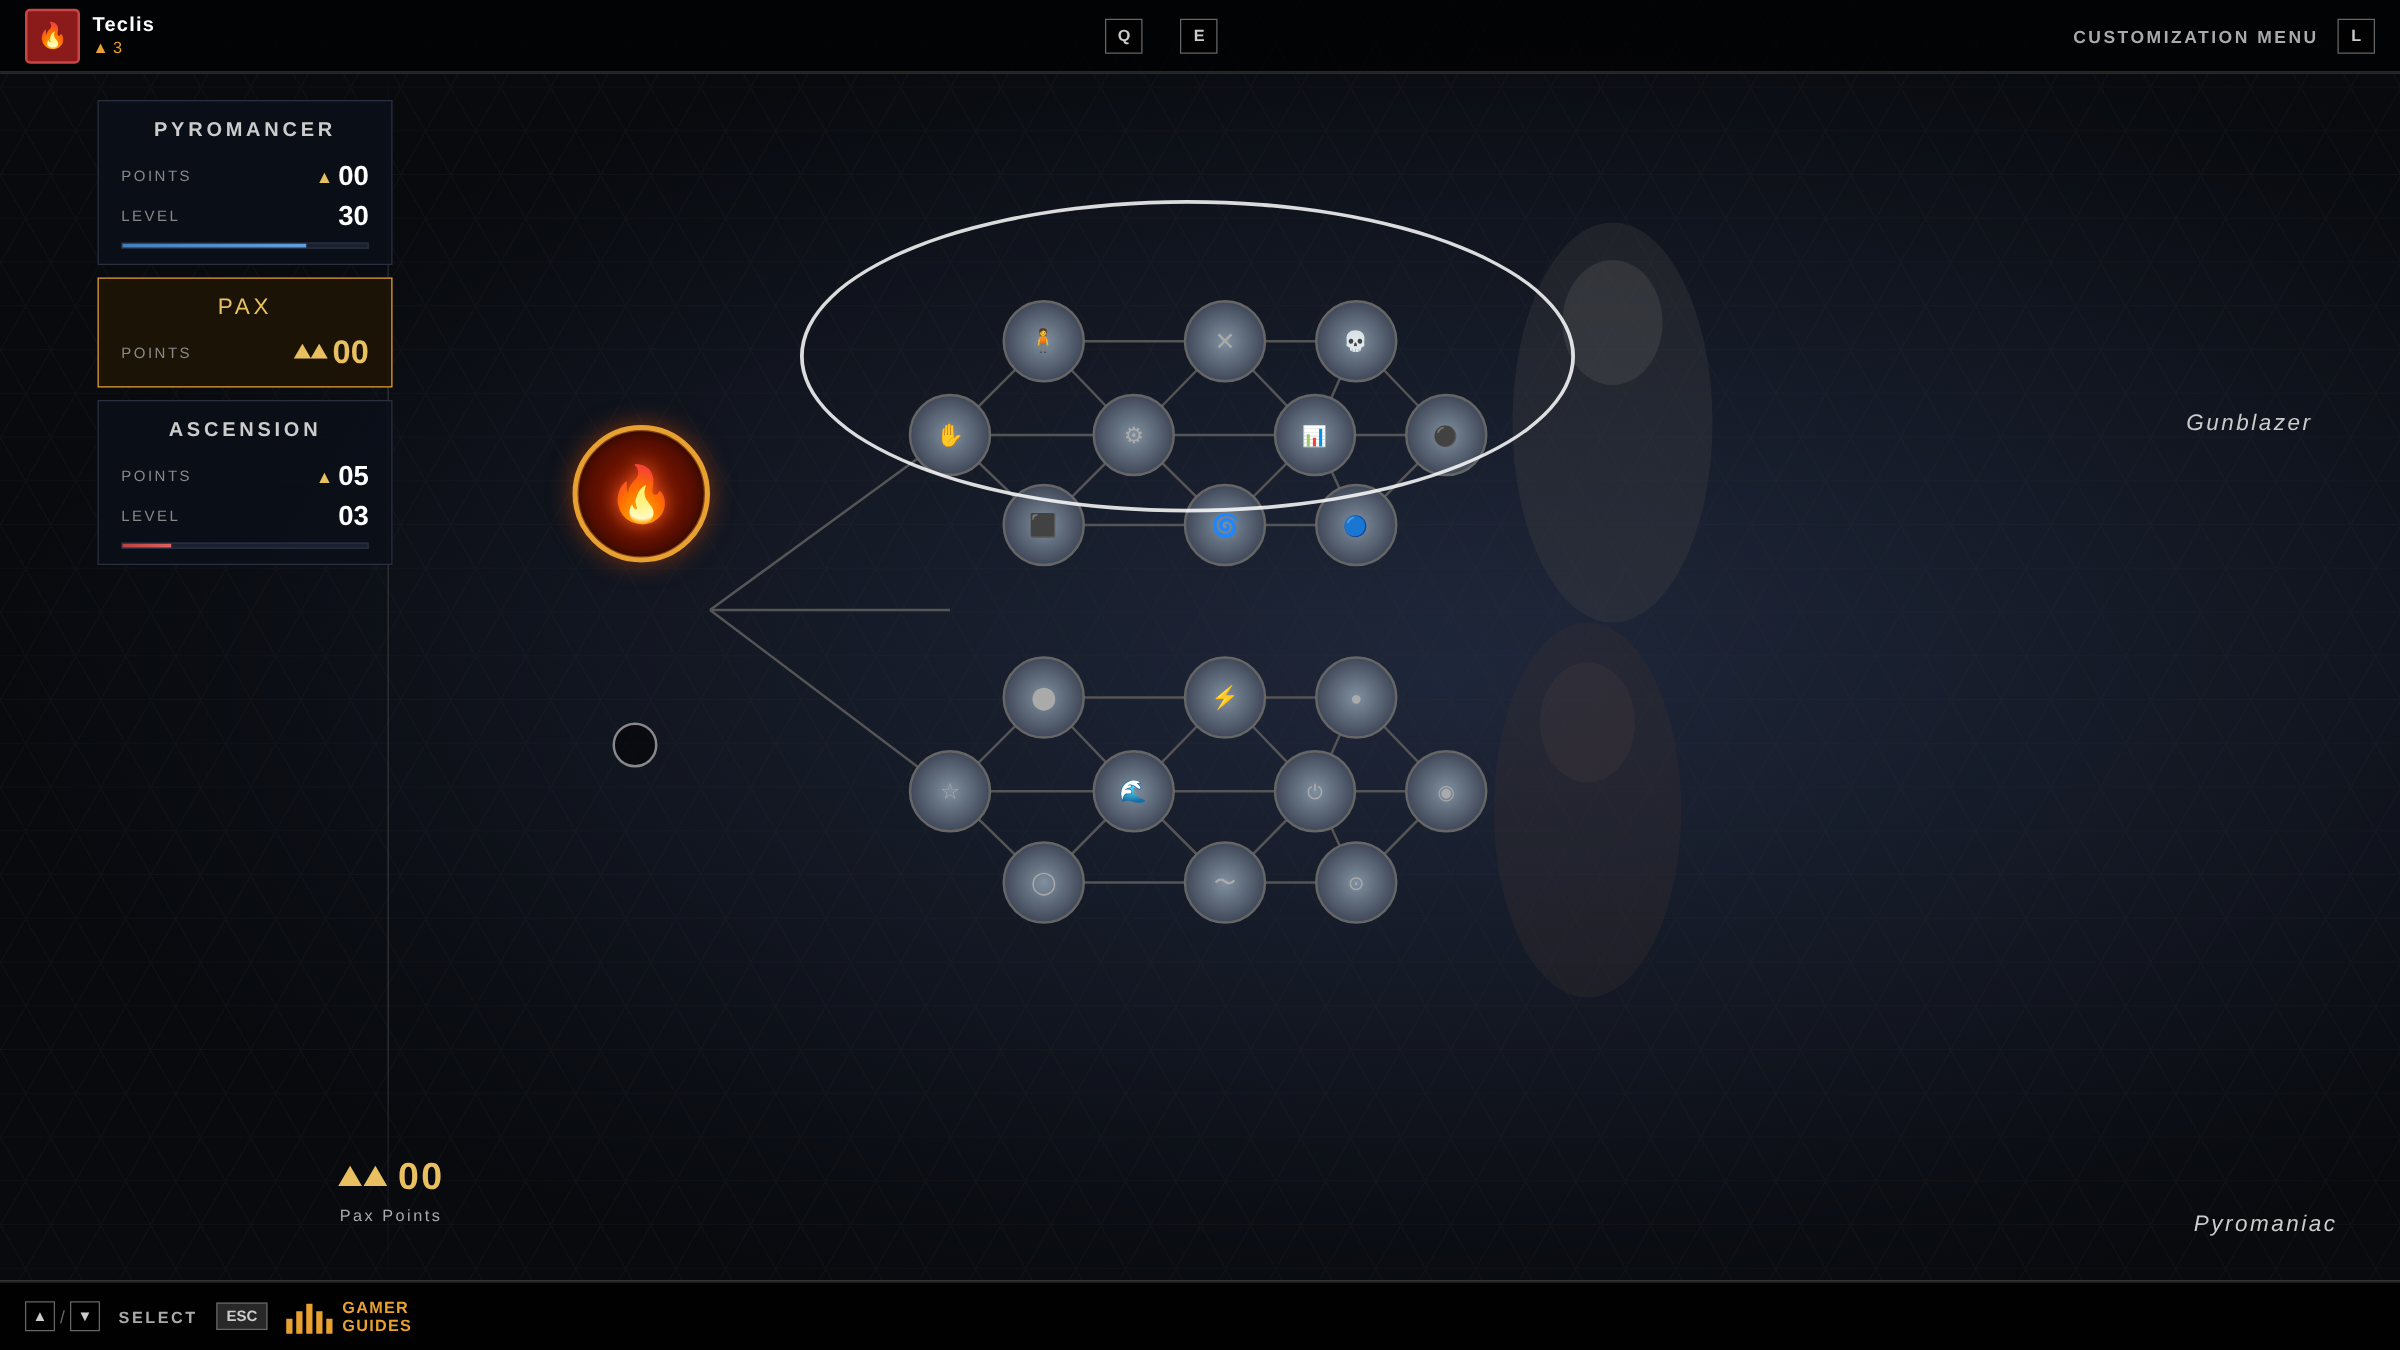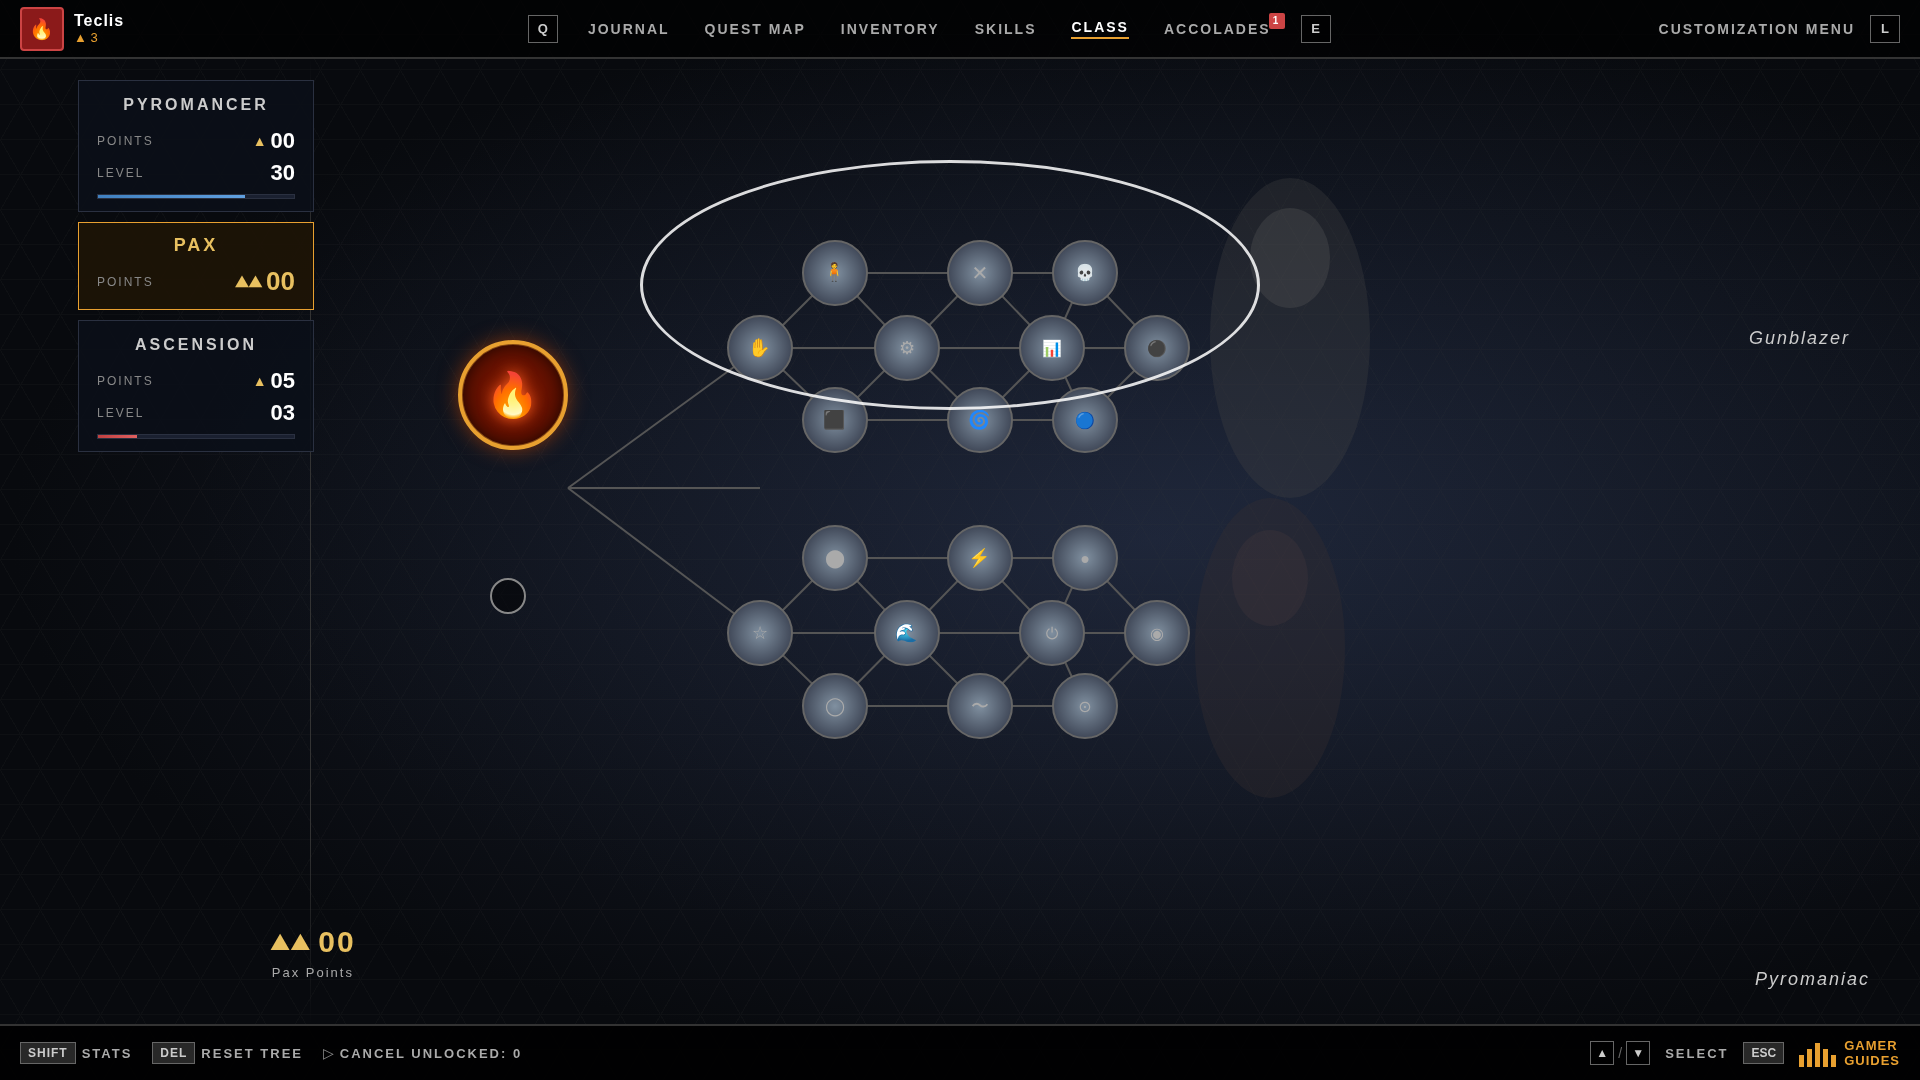--- a/index.html
+++ b/index.html
@@ -247,21 +247,21 @@
       background: rgba(30,20,5,0.9);
       border: 1px solid #e8a030;
       padding: 12px 18px;
       margin-bottom: 10px;
     }
 
     .pax-title {
       font-size: 18px;
       letter-spacing: 3px;
       color: #e8c060;
-      font-weight: bold;
+      font-weight: normal;
       text-align: center;
       margin-bottom: 10px;
     }
 
     .pax-points-row {
       display: flex;
       justify-content: space-between;
       align-items: center;
     }
 
@@ -580,31 +580,20 @@
       <div class="nav-char-name">Teclis</div>
       <div class="nav-char-level">
         <span>▲ 3</span>
       </div>
     </div>
   </div>
 
   <div class="nav-center">
     <div class="nav-key-btn">
       <span>Q</span>
-    </div>
-    <div class="nav-menu-items">
-      <span class="nav-item">JOURNAL</span>
-      <span class="nav-item">QUEST MAP</span>
-      <span class="nav-item">INVENTORY</span>
-      <span class="nav-item">SKILLS</span>
-      <span class="nav-item active">CLASS</span>
-      <span class="nav-item has-badge">
-        <span>ACCOLADES</span>
-        <span class="nav-badge">1</span>
-      </span>
     </div>
     <div class="nav-key-btn">
       <span>E</span>
     </div>
   </div>
 
   <div class="nav-right">
     <span class="customization-btn">CUSTOMIZATION MENU</span>
     <div class="nav-key-btn">
       <span>L</span>
@@ -849,34 +838,20 @@
     <ellipse cx="1290" cy="200" rx="40" ry="50" fill="#555" opacity="0.7"></ellipse>
   </g>
 
   <g opacity="0.5">
     <ellipse cx="1270" cy="590" rx="75" ry="150" fill="#3a3030" opacity="0.6"></ellipse>
     <ellipse cx="1270" cy="520" rx="38" ry="48" fill="#4a3a3a" opacity="0.7"></ellipse>
   </g>
 </svg>
 
 <div class="bottom-bar">
-  <div class="bottom-left-controls">
-    <div class="key-combo">
-      <span class="key-box">SHIFT</span>
-      <span class="key-label">STATS</span>
-    </div>
-    <div class="key-combo">
-      <span class="key-box">DEL</span>
-      <span class="key-label">RESET TREE</span>
-    </div>
-    <div class="cancel-unlocked">
-      <span class="cancel-arrow">▷</span>
-      <span class="key-label">CANCEL UNLOCKED: 0</span>
-    </div>
-  </div>
 
   <div class="bottom-right-controls">
     <div class="arrow-controls">
       <div class="arrow-btn">▲</div>
       <span style="color:#666; font-size:14px;">/</span>
       <div class="arrow-btn">▼</div>
     </div>
     <span class="bottom-action-label">SELECT</span>
     <span class="esc-box">ESC</span>
 

